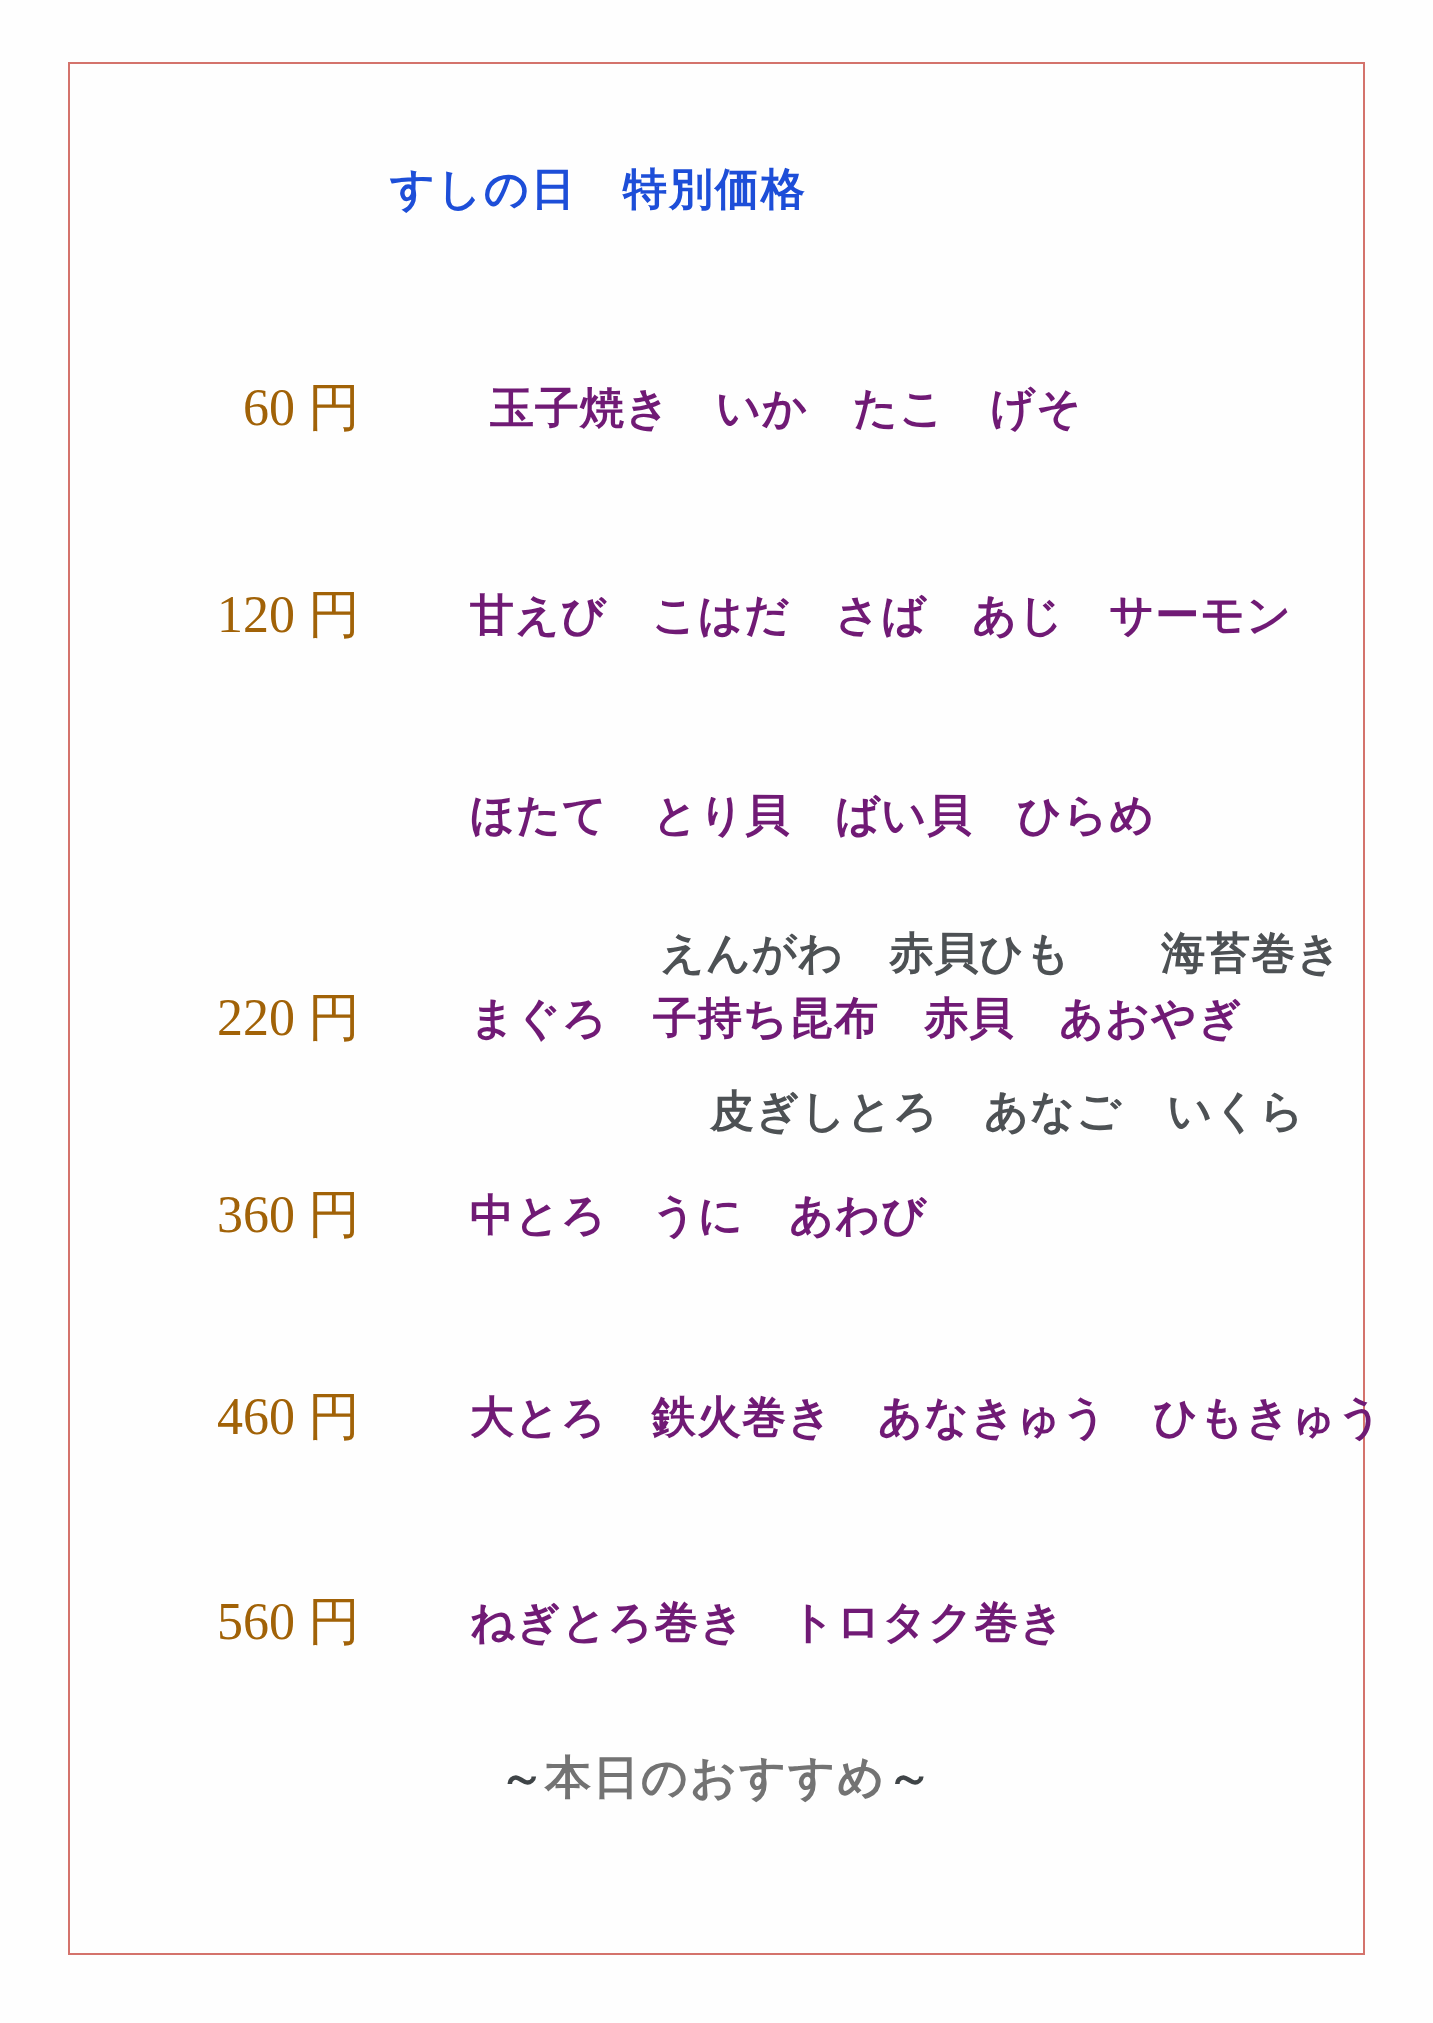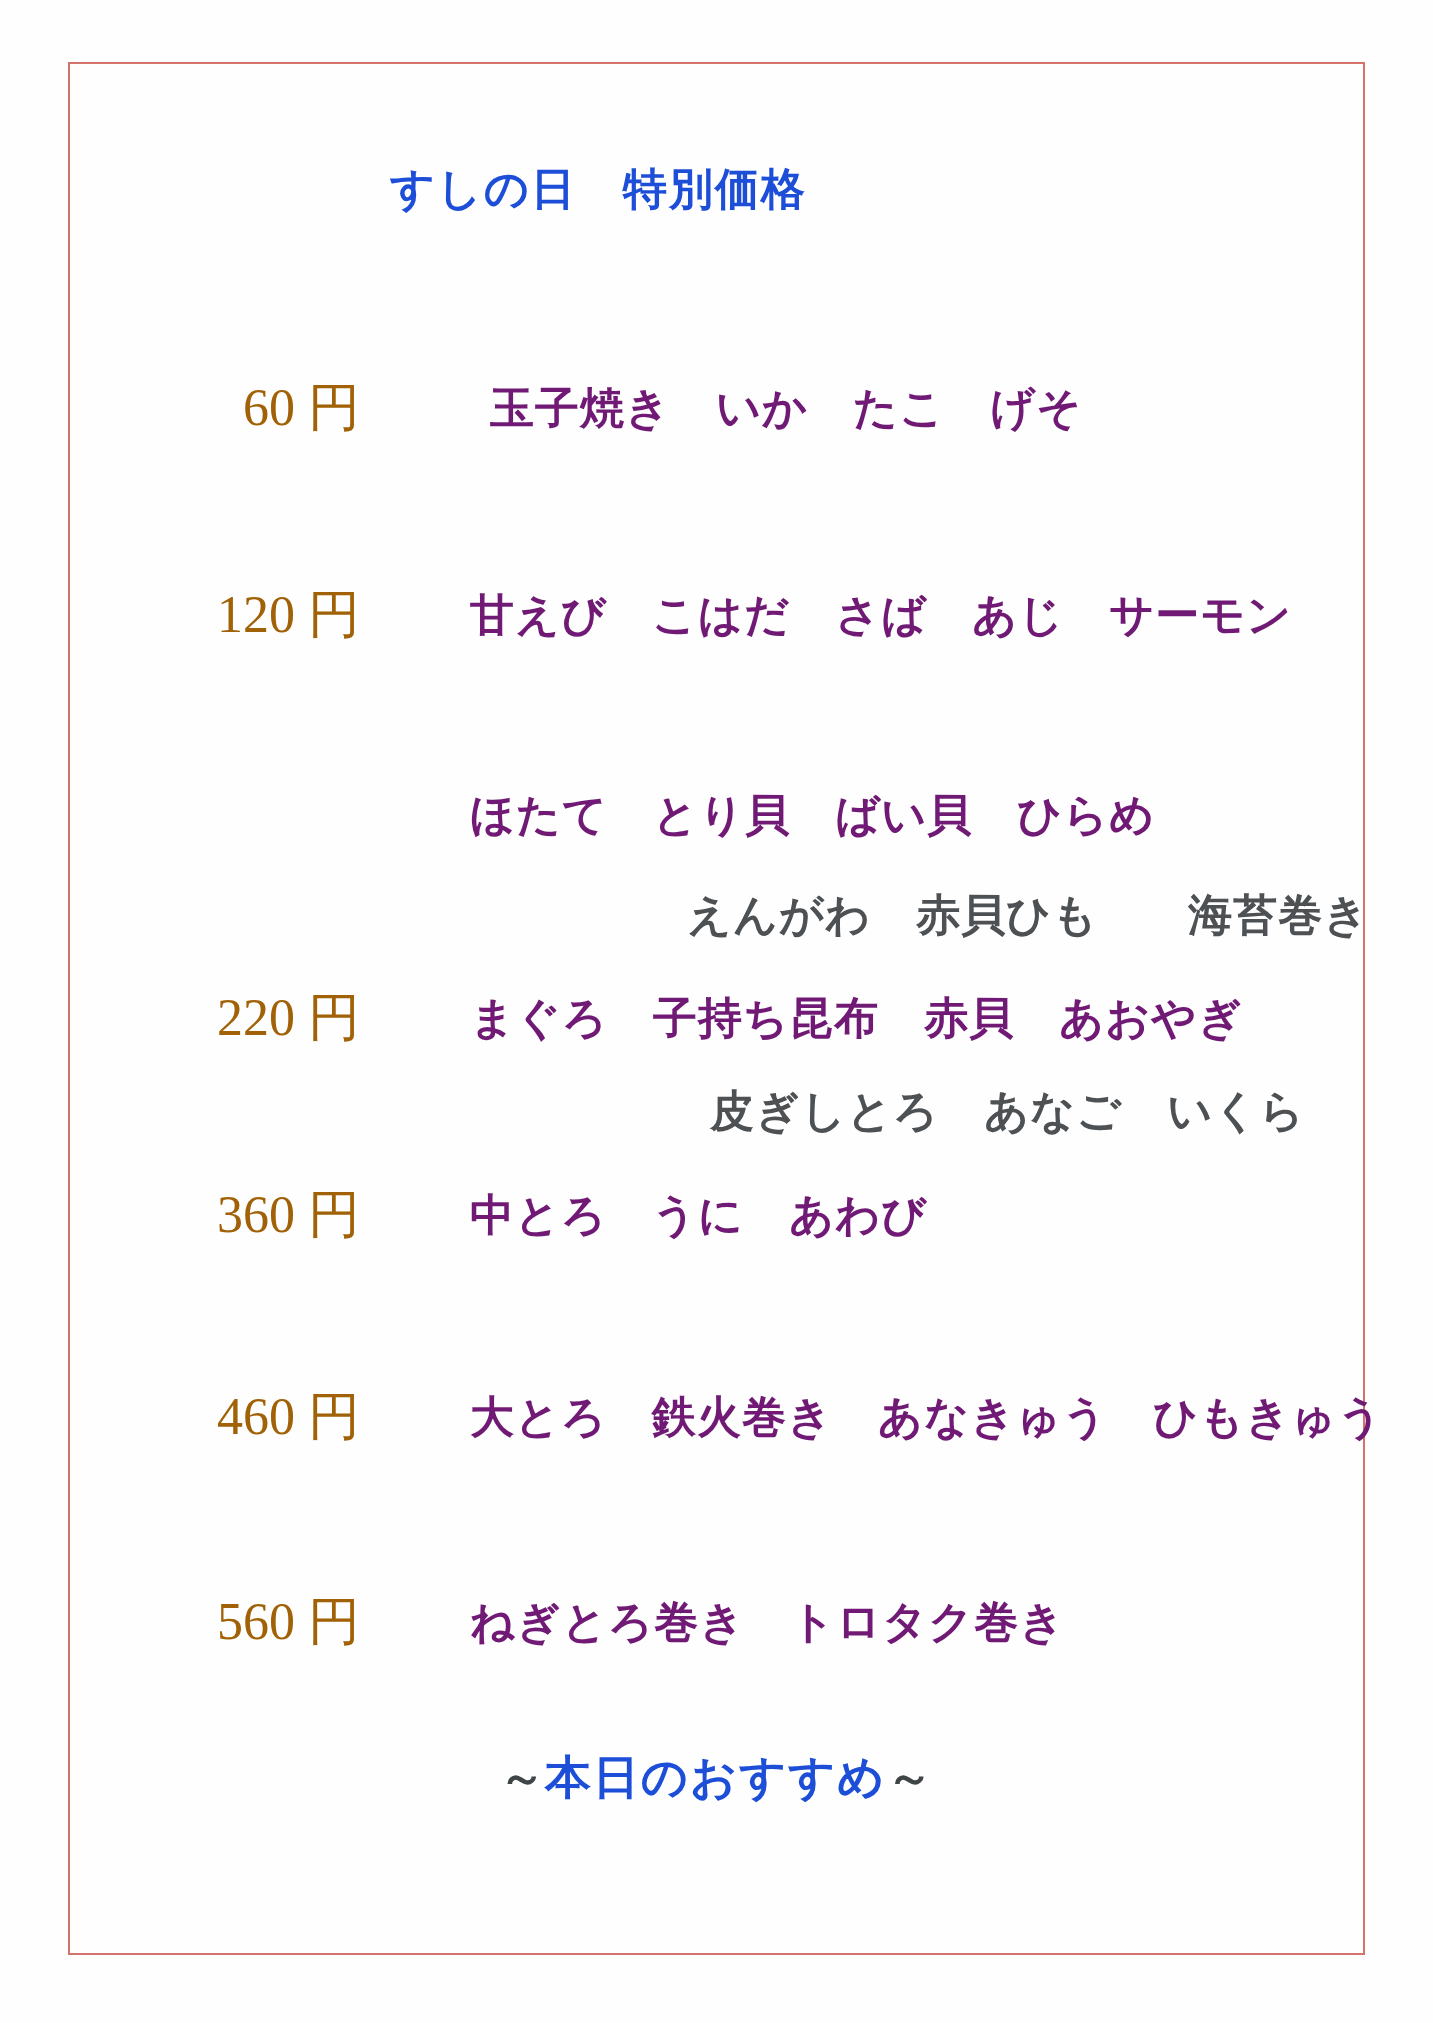--- a/index.html
+++ b/index.html
@@ -69,32 +69,32 @@
   .row-6 { top: 1322px; }
   .row-7 { top: 1527px; }
   .cont-line {
     position: absolute;
     font-size: 44px;
     font-weight: bold;
     color: #4d5154;
     white-space: pre;
     letter-spacing: 1px;
   }
-  .cont-3 { left: 590px; top: 822px; margin-left: 27px; }
+  .cont-3 { left: 590px; top: 860px; }
   .cont-4 { left: 640px; top: 1018px; }
   .footer-line {
     position: absolute;
     left: 360px;
     top: 1630px;
     font-size: 46px;
     font-weight: bold;
     white-space: pre;
   }
   .footer-tilde { color: #3f4447; }
-  .footer-text  { color: #1d4ed8; letter-spacing: 2px; }
+  .footer-text  { color: #737373; letter-spacing: 2px; }
 </style>
 </head>
 <body>
 
 <div class="page">
   <div class="frame">
 
     <h1 class="title">すしの日　特別価格</h1>
 
     <div class="row row-1">

